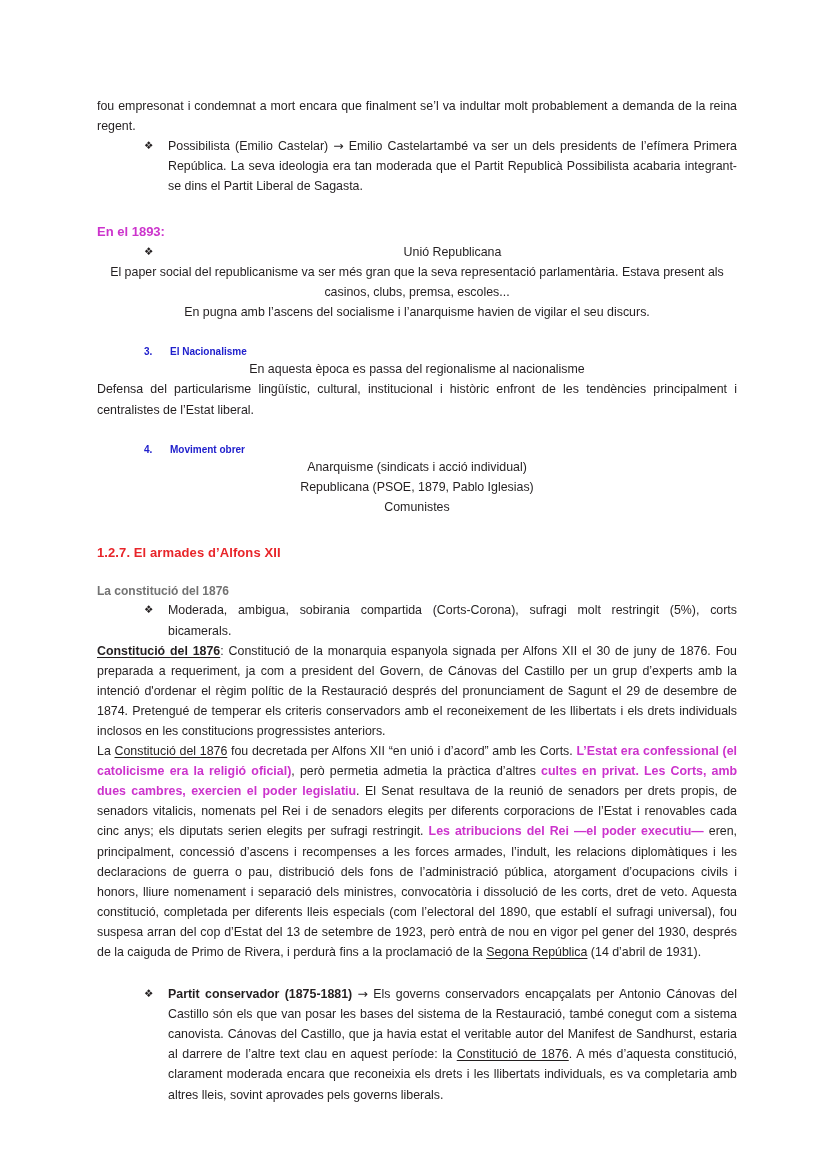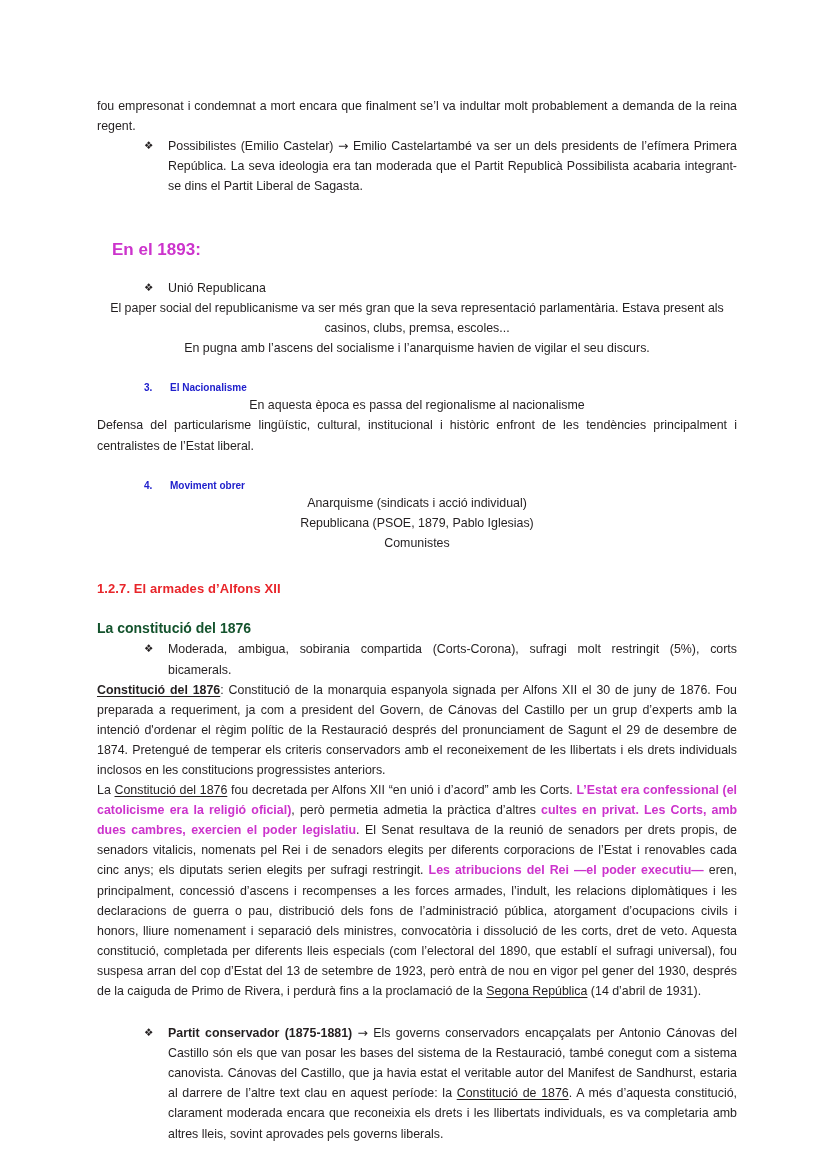--- a/index.html
+++ b/index.html
@@ -43,42 +43,42 @@
     width:24px;
     font-family:"DejaVu Sans",sans-serif;
     font-size:10.5px;
     line-height:1.9;
     color:#231f20;
   }
   .bul .tx{
     flex:1 1 auto;
     text-align:justify;
   }
-  .bul.lft .tx{text-align:left;}
+  .bul.lft .tx{text-align:center;}
 
   h1.red{
     font-size:13px;
     font-weight:bold;
     color:#e8252a;
     margin:0;
     line-height:1.5;
     letter-spacing:.1px;
   }
   h2.blue{
-    font-size:14px;
+    font-size:12px;
     font-weight:bold;
-    color:#14532d;
+    color:#737373;
     margin:0;
     line-height:1.5;
   }
   h2.magenta{
-    font-size:17px;
+    font-size:13px;
     font-weight:bold;
     color:#cc33cc;
-    margin:15px;
+    margin:0;
     line-height:1.5;
   }
   h3.numbered{
     font-size:10px;
     font-weight:bold;
     color:#2020cc;
     margin:0 0 0 47px;
     line-height:1.5;
   }
   h3.numbered .num{display:inline-block;width:26px;}
@@ -95,21 +95,21 @@
 </head>
 <body>
 
 <div class="page">
   <div class="content">
 
     <p class="p">fou empresonat i condemnat a mort encara que finalment se’l va indultar molt probablement a demanda de la reina regent.</p>
 
     <div class="bul">
       <span class="gl">❖</span>
-      <span class="tx"><span>Possibilistes (Emilio Castelar)</span> <span class="arw">→</span> <span>Emilio Castelartambé va ser un dels presidents de l’efímera Primera República. La seva ideologia era tan moderada que el Partit Republicà Possibilista acabaria integrant-se dins el Partit Liberal de Sagasta.</span></span>
+      <span class="tx"><span>Possibilista (Emilio Castelar)</span> <span class="arw">→</span> <span>Emilio Castelartambé va ser un dels presidents de l’efímera Primera República. La seva ideologia era tan moderada que el Partit Republicà Possibilista acabaria integrant-se dins el Partit Liberal de Sagasta.</span></span>
     </div>
 
     <div class="sp26"></div>
 
     <h2 class="magenta">En el 1893:</h2>
 
     <div class="bul lft">
       <span class="gl">❖</span>
       <span class="tx">Unió Republicana</span>
     </div>

